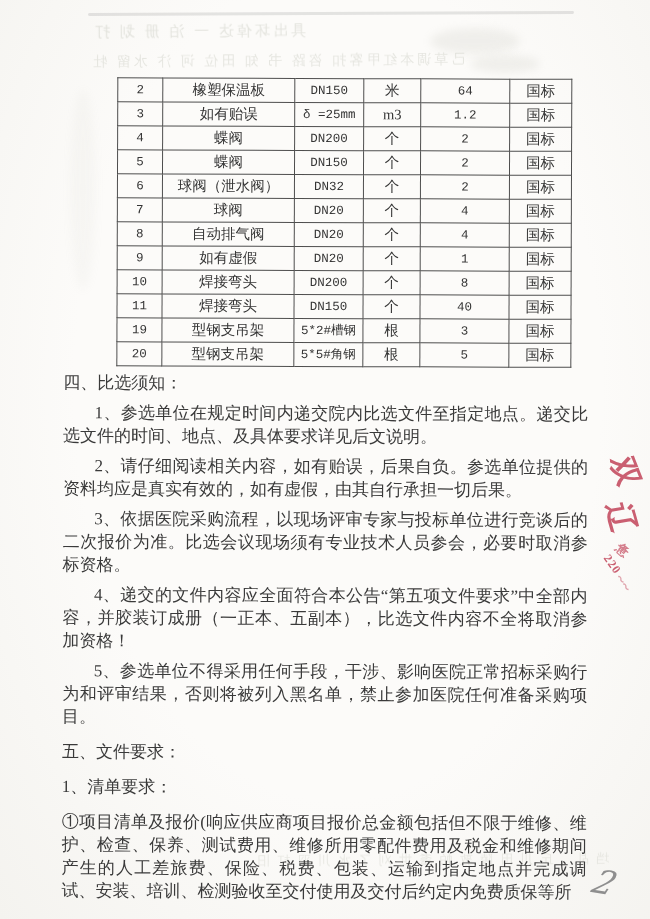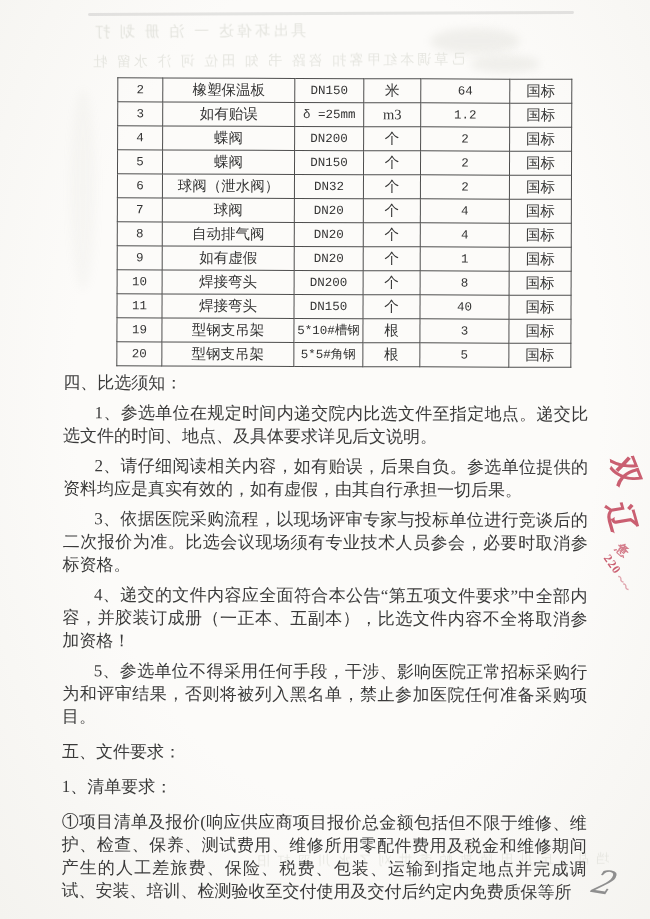--- a/index.html
+++ b/index.html
@@ -182,21 +182,21 @@
             <td class="latin">11</td>
             <td>焊接弯头</td>
             <td class="latin">DN150</td>
             <td>个</td>
             <td class="latin">40</td>
             <td>国标</td>
           </tr>
           <tr>
             <td class="latin">19</td>
             <td>型钢支吊架</td>
-            <td class="latin">5*10#槽钢</td>
+            <td class="latin">5*2#槽钢</td>
             <td>根</td>
             <td class="latin">3</td>
             <td>国标</td>
           </tr>
           <tr>
             <td class="latin">20</td>
             <td>型钢支吊架</td>
             <td class="latin">5*5#角钢</td>
             <td>根</td>
             <td class="latin">5</td>

